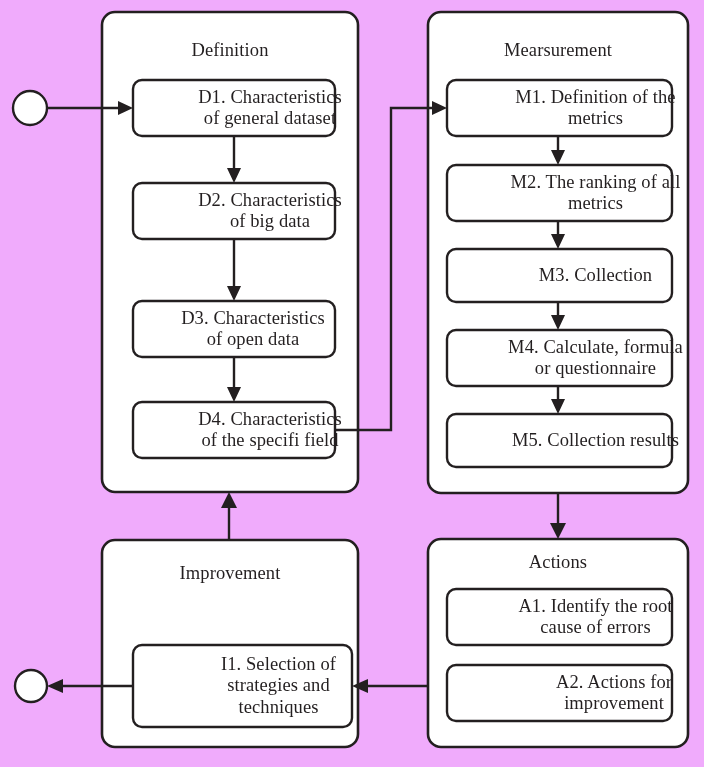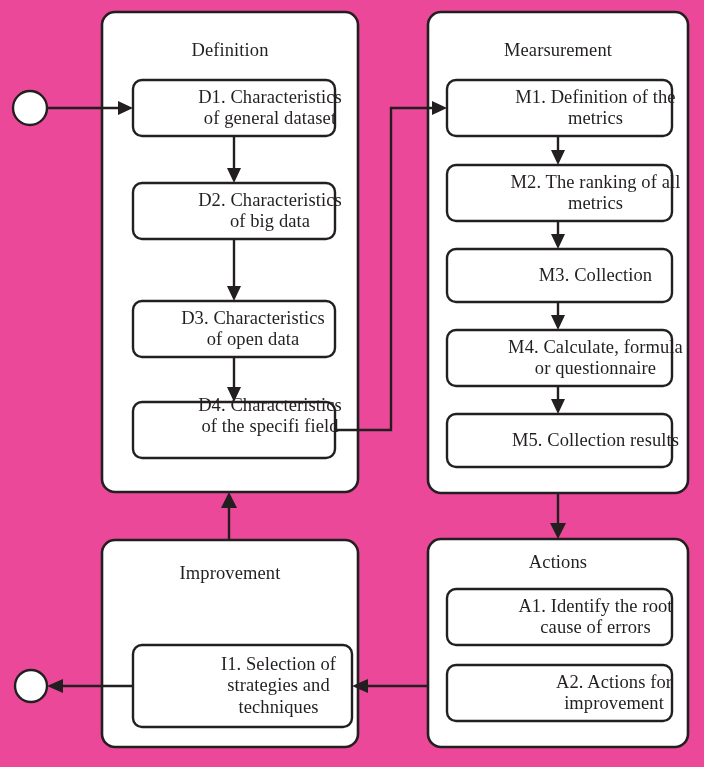--- a/index.html
+++ b/index.html
@@ -10,21 +10,21 @@
   body {
     width: 704px;
     height: 767px;
     font-family: "Liberation Serif", serif;
     overflow: hidden;
   }
   #canvas {
     position: relative;
     width: 704px;
     height: 767px;
-    background: #ec4899;
+    background: #f0abfc;
   }
   svg.layer {
     position: absolute;
     left: 0;
     top: 0;
     width: 704px;
     height: 767px;
   }
   .group-box {
     fill: #ffffff;
@@ -173,21 +173,21 @@
   <div class="txt group-label" style="left:428px; top:40px; width:260px;">Mearsurement</div>
   <div class="txt group-label" style="left:428px; top:552px; width:260px;">Actions</div>
   <div class="txt group-label" style="left:102px; top:563px; width:256px;">Improvement</div>
 
   <div class="txt node-label" style="left:133px; top:80px; width:202px; height:56px;">D1. Characteristics
 of general dataset</div>
   <div class="txt node-label" style="left:133px; top:183px; width:202px; height:56px;">D2. Characteristics
 of big data</div>
   <div class="txt node-label" style="left:116px; top:301px; width:202px; height:56px;">D3. Characteristics
 of open data</div>
-  <div class="txt node-label" style="left:133px; top:388px; width:202px; height:56px;">D4. Characteristics
+  <div class="txt node-label" style="left:133px; top:402px; width:202px; height:56px;">D4. Characteristics
 of the specifi field</div>
 
   <div class="txt node-label" style="left:447px; top:80px; width:225px; height:56px;">M1. Definition of the
 metrics</div>
   <div class="txt node-label" style="left:447px; top:165px; width:225px; height:56px;font-family:Liberation Serif, serif;">M2. The ranking of all
 metrics</div>
   <div class="txt node-label" style="left:447px; top:249px; width:225px; height:53px;">M3. Collection</div>
   <div class="txt node-label" style="left:447px; top:330px; width:225px; height:56px;">M4. Calculate, formula
 or questionnaire</div>
   <div class="txt node-label" style="left:447px; top:414px; width:225px; height:53px;">M5. Collection results</div>

